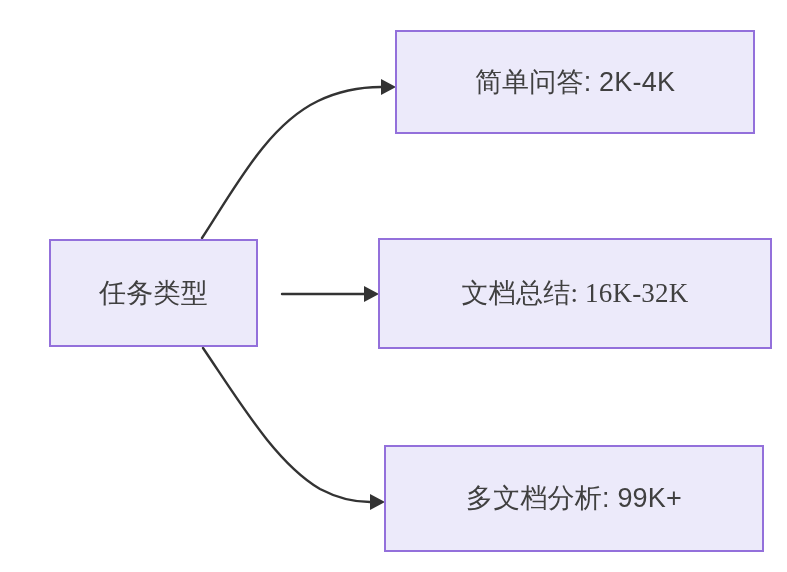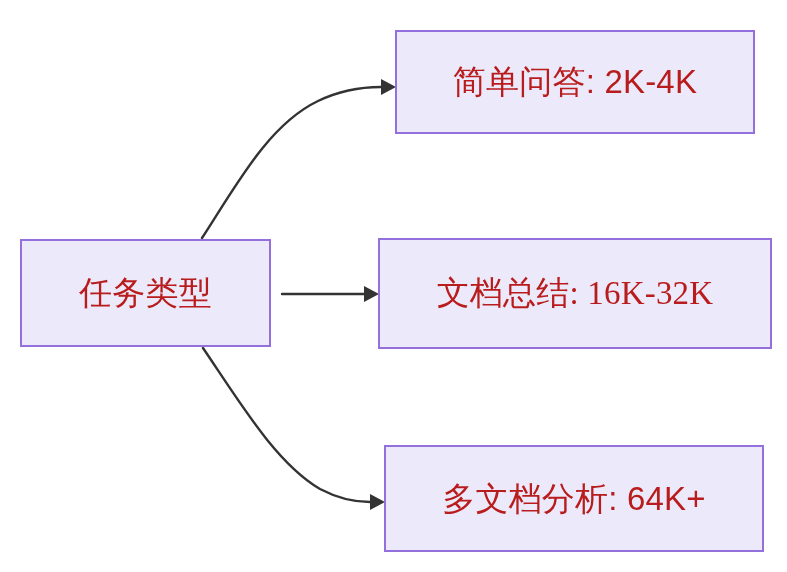--- a/index.html
+++ b/index.html
@@ -40,31 +40,31 @@
     position: absolute;
     box-sizing: border-box;
     background: #ECEAFA;
     border: 2.5px solid #9370DB;
     display: flex;
     align-items: center;
     justify-content: center;
     text-align: center;
   }
   .node-label {
-    color: #b91c1c;
-    font-size: 33px;
+    color: #404040;
+    font-size: 27px;
     line-height: 1.2;
     letter-spacing: 0.2px;
     white-space: nowrap;
     font-weight: 400;
   }
   #node-source {
-    left: 20px;
+    left: 49px;
     top: 239px;
-    width: 251px;
+    width: 209px;
     height: 108px;
     text-align: right;
   }
   #node-simple-qa {
     left: 395px;
     top: 30px;
     width: 360px;
     height: 104px;
   }
   #node-doc-summary {
@@ -110,16 +110,16 @@
 
   <div class="node" id="node-simple-qa">
     <span class="node-label">简单问答: 2K-4K</span>
   </div>
 
   <div class="node" id="node-doc-summary">
     <span class="node-label">文档总结: 16K-32K</span>
   </div>
 
   <div class="node" id="node-multi-doc">
-    <span class="node-label">多文档分析: 64K+</span>
+    <span class="node-label">多文档分析: 99K+</span>
   </div>
 
 </div>
 
 </body></html>

